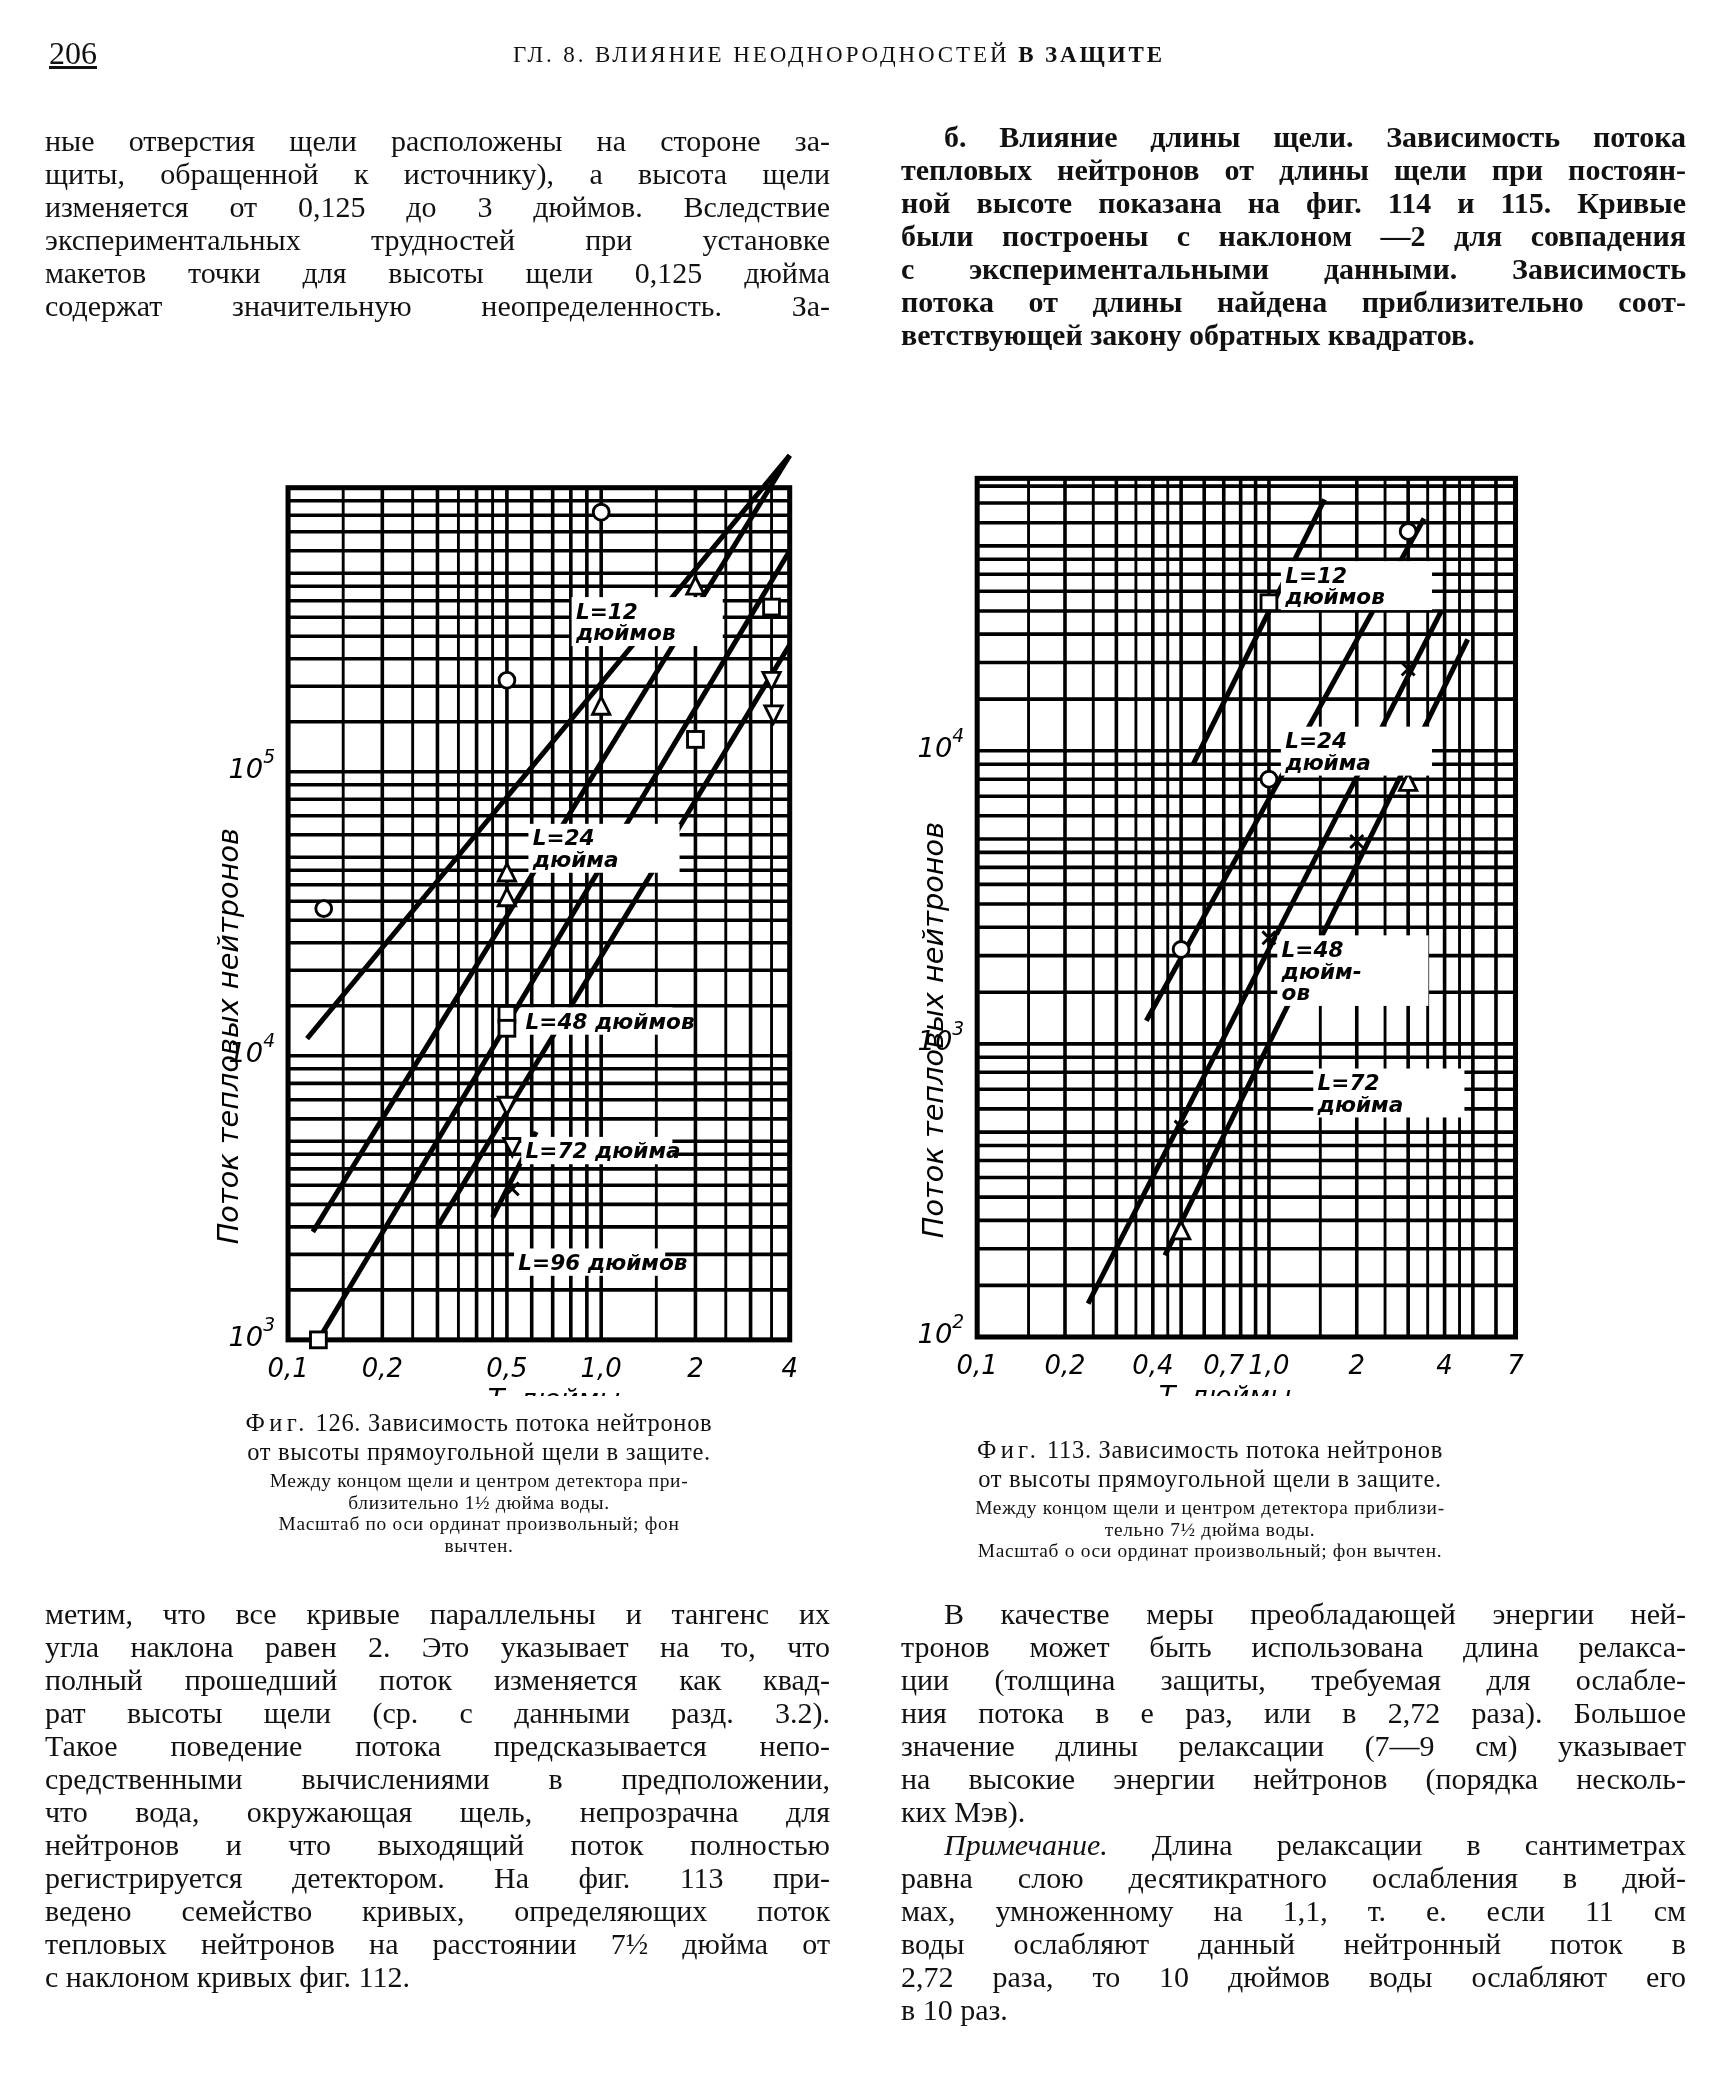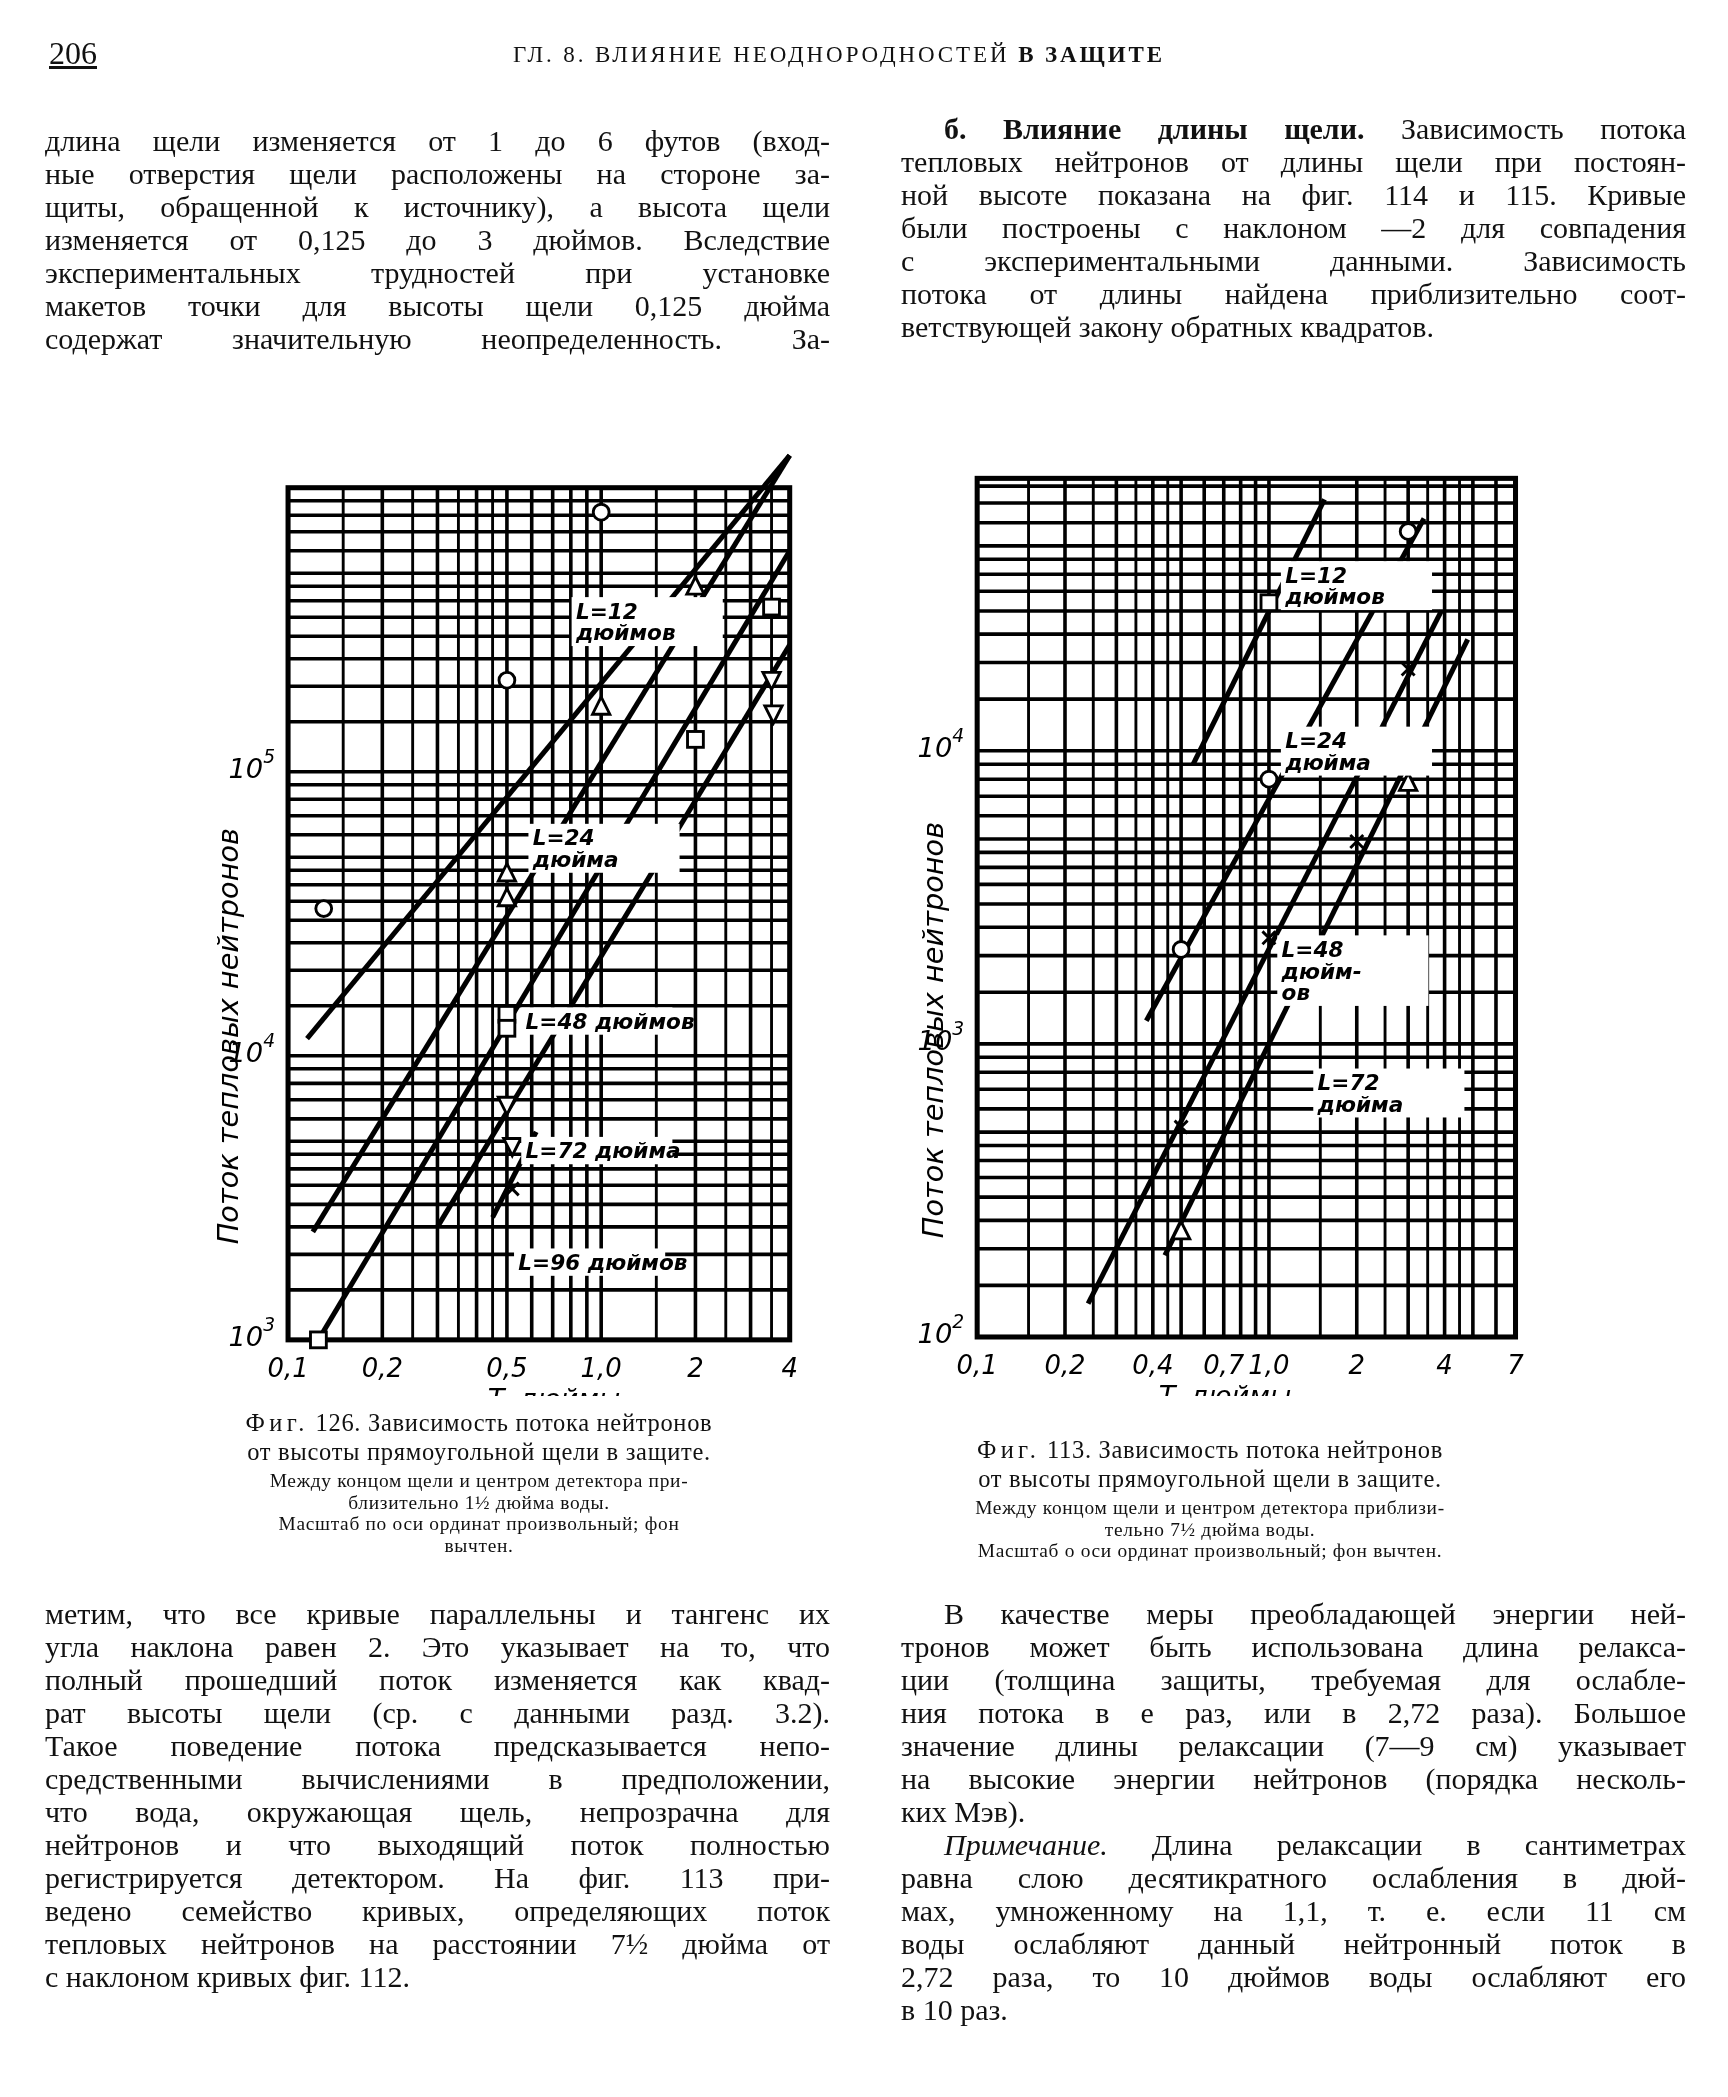--- a/index.html
+++ b/index.html
@@ -6,41 +6,40 @@
   body { width: 1728px; height: 2097px; position: relative; overflow: hidden;
          font-family: "Liberation Serif", "DejaVu Serif", serif; color: #111; }
   .runhead { position: absolute; top: 35px; left: 45px; width: 1649px; height: 43px; }
   .pagenum { position: absolute; left: 4px; top: 0; font-size: 32px; text-decoration: underline; }
   .chap { position: absolute; left: 468px; top: 7.2px; font-size: 23px; letter-spacing: 2.9px; }
   .chap b { font-weight: bold; }
   .col { position: absolute; font-size: 30px; line-height: 33px; text-align: justify; }
   .colL { left: 45px; width: 785px; }
   .colR { left: 901px; width: 785px; }
   .t1 { top: 124px; }
-  .t2 { top: 112px; }
+  .t2 { top: 120px; font-weight: bold; }
   .b1 { top: 1597px; }
   .b2 { top: 1597px; }
   .line { display: block; text-align: justify; text-align-last: justify; white-space: nowrap; }
   .line.last { text-align-last: left; }
   .caption { position: absolute; text-align: center; }
   .cap-main { font-size: 24.5px; line-height: 29px; letter-spacing: 0.7px; }
   .cap-sub { font-size: 19.4px; line-height: 21.6px; letter-spacing: 0.7px; }
   .spaced { letter-spacing: 4.3px; }
   svg text { font-family: "DejaVu Sans", sans-serif; font-style: italic; }
 </style>
 </head>
 <body>
 
 <div class="runhead">
   <span class="pagenum">206</span>
   <span class="chap"><span>ГЛ. 8. ВЛИЯНИЕ НЕОДНОРОДНОСТЕЙ</span> <b>В ЗАЩИТЕ</b></span>
 </div>
 
 <div class="col colL t1" id="tl">
-    <span class="line">длина щели изменяется от 1 до 6 футов (вход-</span>
     <span class="line">ные отверстия щели расположены на стороне за-</span>
     <span class="line">щиты, обращенной к источнику), а высота щели</span>
     <span class="line">изменяется от 0,125 до 3 дюймов. Вследствие</span>
     <span class="line">экспериментальных трудностей при установке</span>
     <span class="line">макетов точки для высоты щели 0,125 дюйма</span>
     <span class="line">содержат значительную неопределенность. За-</span>
   </div>
 
 <div class="col colR t2" id="tr">
     <span class="line" style="text-indent: 43px;"><b>б. Влияние длины щели.</b><span> Зависимость потока</span></span>

